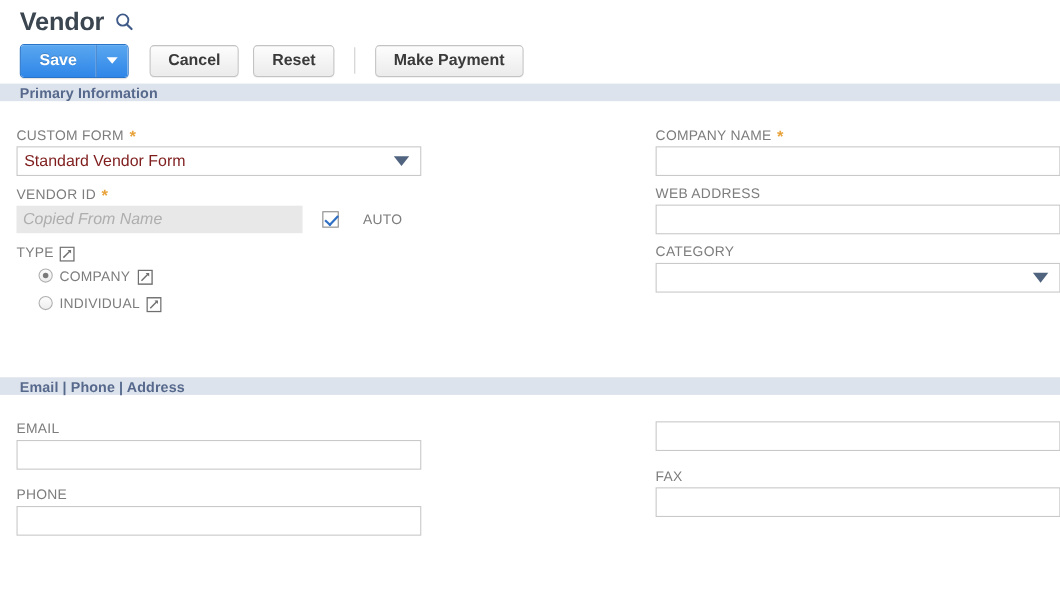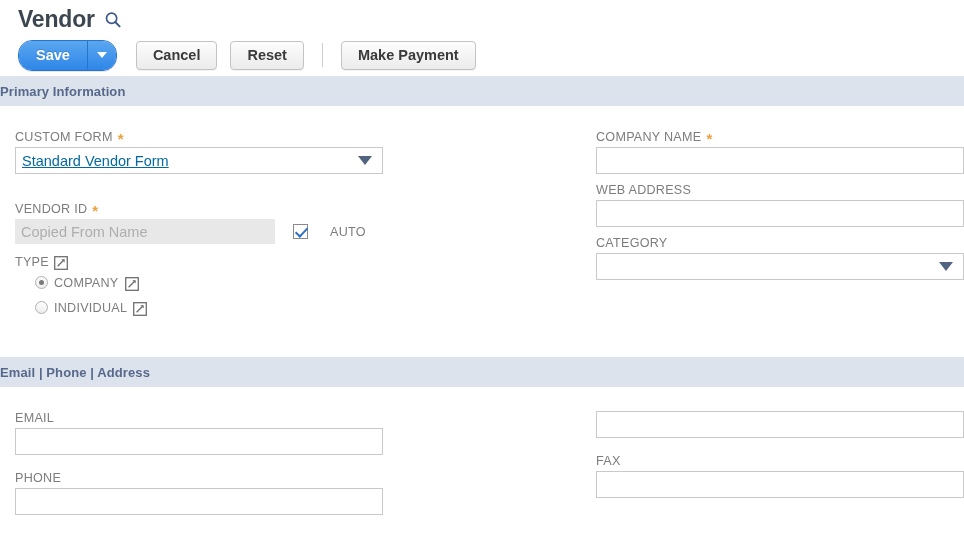--- a/index.html
+++ b/index.html
@@ -57,21 +57,21 @@
     cursor: pointer;
     display: inline-flex;
     align-items: center;
     justify-content: center;
     user-select: none;
   }
   .btn-save-group {
     display: inline-flex;
     align-items: stretch;
     height: 29px;
-    border-radius: 14px;
+    border-radius: 4px;
     overflow: hidden;
     border: 1px solid #2a74c8;
     box-shadow: 0 1px 0 rgba(0,0,0,0.10);
   }
   .btn-save {
     background: linear-gradient(to bottom, #5aa7f0 0%, #2f86e8 100%);
     color: #ffffff;
     border: none;
     padding: 0 17px;
     font-size: 14.5px;
@@ -109,23 +109,24 @@
   .tb-sep {
     width: 1px;
     height: 24px;
     background: #cfcfcf;
     margin: 0 18px;
   }
 
   
   .section-header {
     background: #dde3ec;
-    height: 30px;
-    display: flex;
-    align-items: center;
+    height: 16px;
+    display: flex;
+    align-items: center;
+    padding-left: 18px;
     box-sizing: border-box;
   }
   .section-header-text {
     font-size: 13px;
     font-weight: bold;
     color: #56698c;
     letter-spacing: 0.1px;
   }
 
   
@@ -171,45 +172,45 @@
     background: #fff;
     height: 27px;
     box-sizing: border-box;
     display: flex;
     align-items: center;
     padding: 0 6px;
     cursor: pointer;
   }
   .select-value {
     font-size: 14.5px;
-    color: #0369a1;
+    color: #7f1d1d;
     flex: 1;
     white-space: nowrap;
     overflow: hidden;
-    text-decoration: underline;
   }
   .select-caret {
     width: 0; height: 0;
     border-left: 7px solid transparent;
     border-right: 7px solid transparent;
     border-top: 9px solid #50637f;
     margin-right: 4px;
   }
 
   .readonly-box {
     background: #e8e8e8;
     border: none;
     height: 25px;
     width: 260px;
     box-sizing: border-box;
     display: flex;
     align-items: center;
     padding: 0 6px;
     font-size: 14.5px;
     color: #aeaeae;
+    font-style: italic;
   }
 
   
   .popup-icon {
     display: inline-block;
     width: 14px;
     height: 14px;
     position: relative;
     top: 1px;
   }
@@ -312,21 +313,21 @@
       <div class="field-label">
         <span>CUSTOM FORM</span>
         <span class="req">*</span>
       </div>
       <div class="select-box" style="width:368px;">
         <span class="select-value">Standard Vendor Form</span>
         <span class="select-caret"></span>
       </div>
     </div>
 
-    <div class="field" style="margin-top:28px;">
+    <div class="field" style="margin-top:10px;">
       <div class="field-label">
         <span>VENDOR ID</span>
         <span class="req">*</span>
       </div>
       <div style="display:flex;align-items:center;gap:18px;">
         <div class="readonly-box">
           <span>Copied From Name</span>
         </div>
         <div class="cb-row">
           <span class="checkbox checked"></span>

